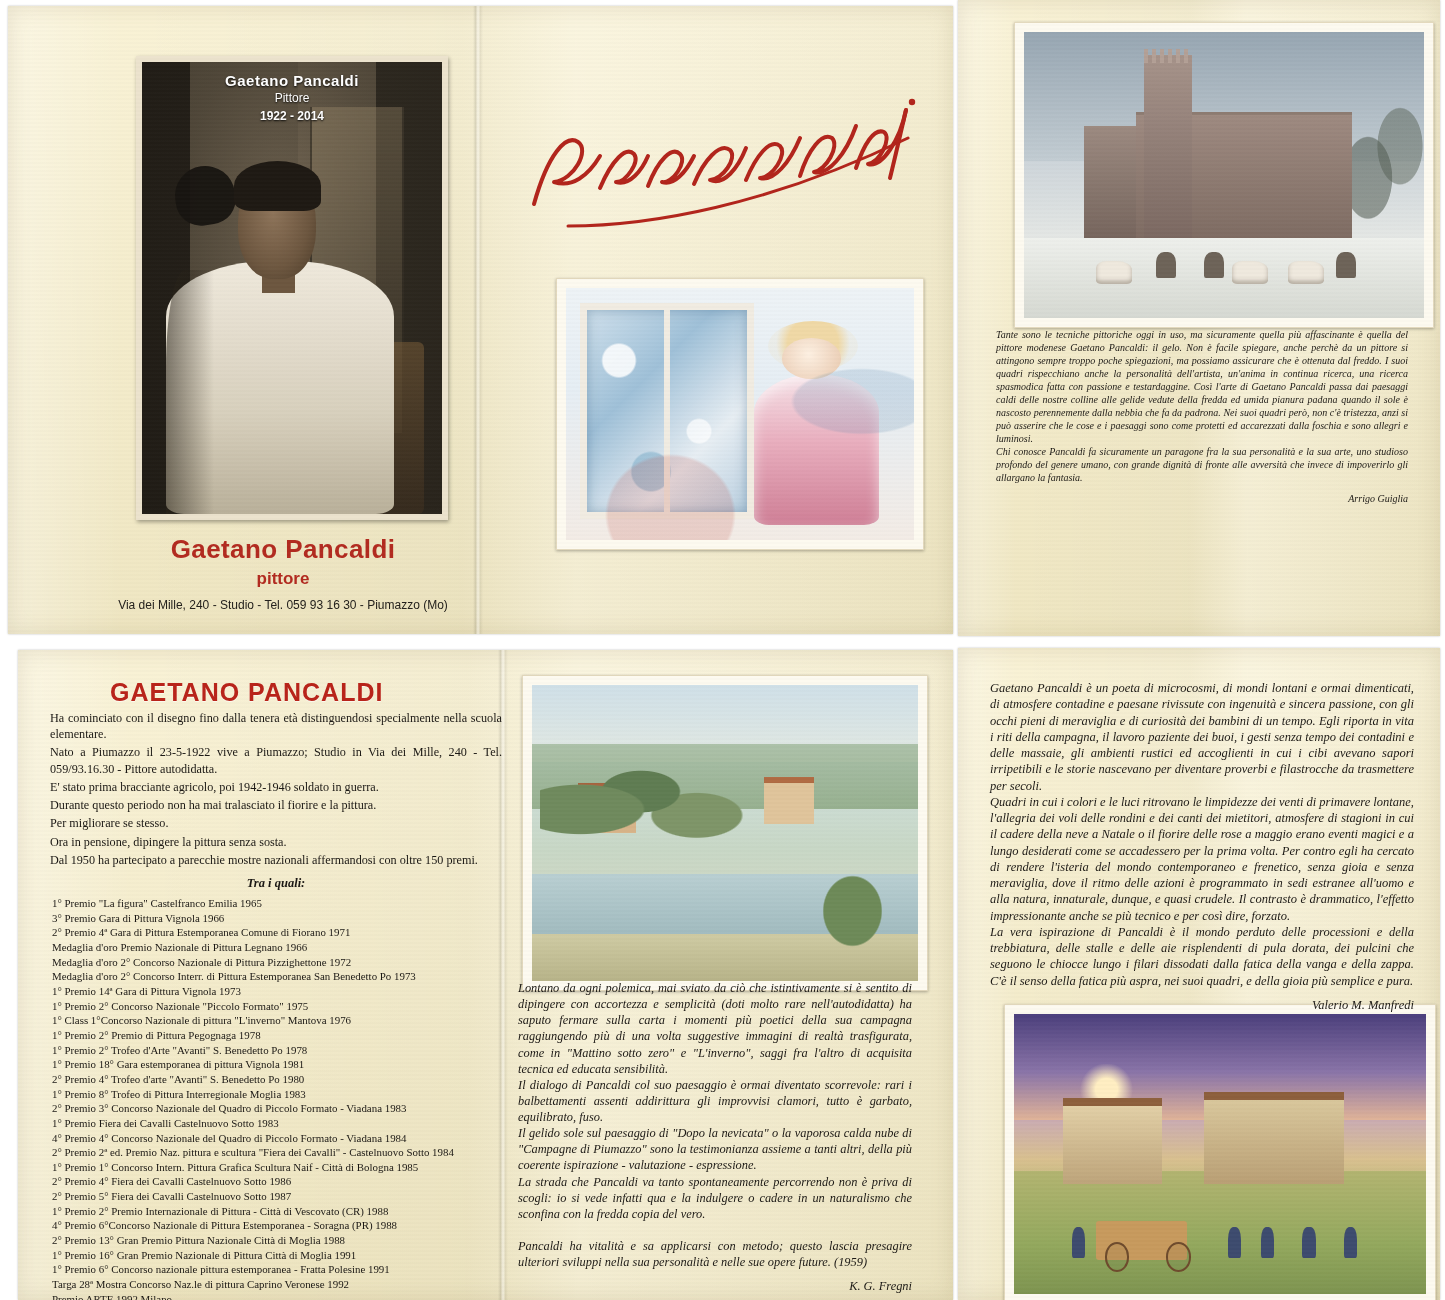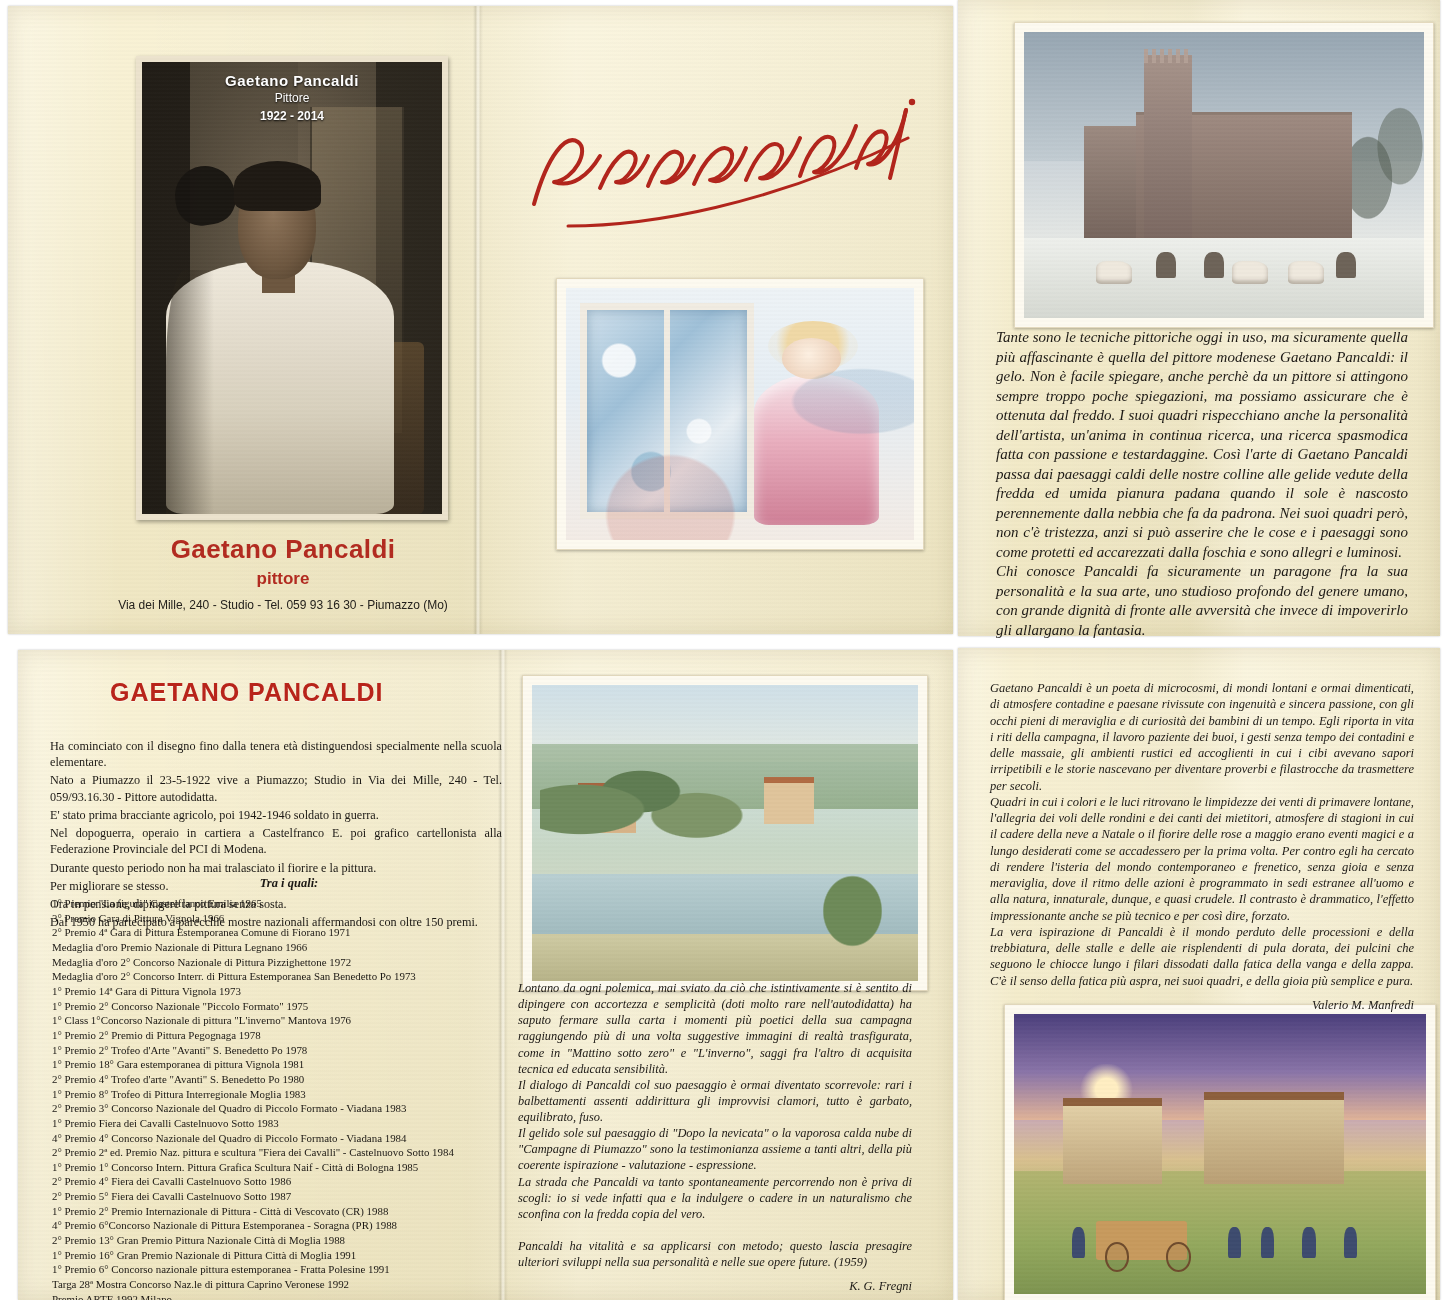--- a/index.html
+++ b/index.html
@@ -323,21 +323,21 @@
 
   
   .tx-italic {
     position: absolute;
     font-family: "Liberation Serif", serif;
     font-style: italic;
     color: #1d1a16;
     text-align: justify;
     line-height: 1.30;
   }
-  #text-guiglia { left: 996px; top: 328px; width: 412px; font-size: 15px; }
+  #text-guiglia { left: 996px; top: 328px; width: 412px; font-size: 10px; }
   #text-fregni  { left: 518px; top: 980px; width: 394px; font-size: 12.4px; }
   #text-manfredi{ left: 990px; top: 680px; width: 424px; font-size: 12.5px; }
   .sig-right {
     display: block;
     text-align: right;
     margin-top: 8px;
     font-style: italic;
   }
 
   
@@ -356,26 +356,25 @@
   #bio-body {
     position: absolute;
     left: 50px;
     top: 710px;
     width: 452px;
     font-family: "Liberation Serif", serif;
     font-size: 12.2px;
     line-height: 1.33;
     color: #1b1814;
     text-align: justify;
-    margin-top: 28px;
   }
   #bio-body p { margin: 0 0 2px 0; }
   #awards-heading {
     position: absolute;
-    left: 63px;
+    left: 50px;
     top: 876px;
     width: 452px;
     text-align: center;
     font-family: "Liberation Serif", serif;
     font-size: 12.5px;
     font-weight: bold;
     font-style: italic;
     color: #1b1814;
   }
   #awards-list {
@@ -505,21 +504,20 @@
         <div class="l-bush"></div>
       </div>
     </div>
   </div>
 
   <div id="bio-title">GAETANO PANCALDI</div>
   <div id="bio-body">
     <p>Ha cominciato con il disegno fino dalla tenera età distinguendosi specialmente nella scuola elementare.</p>
     <p>Nato a Piumazzo il 23-5-1922 vive a Piumazzo; Studio in Via dei Mille, 240 - Tel. 059/93.16.30 - Pittore autodidatta.</p>
     <p>E' stato prima bracciante agricolo, poi 1942-1946 soldato in guerra.</p>
-    <p>Nel dopoguerra, operaio in cartiera a Castelfranco E. poi grafico cartellonista alla Federazione Provinciale del PCI di Modena.</p>
     <p>Durante questo periodo non ha mai tralasciato il fiorire e la pittura.</p>
     <p>Per migliorare se stesso.</p>
     <p>Ora in pensione, dipingere la pittura senza sosta.</p>
     <p>Dal 1950 ha partecipato a parecchie mostre nazionali affermandosi con oltre 150 premi.</p>
   </div>
   <div id="awards-heading">Tra i quali:</div>
   <div id="awards-list">
     <div>1° Premio "La figura" Castelfranco Emilia 1965</div>
     <div>3° Premio Gara di Pittura Vignola 1966</div>
     <div>2° Premio 4ª Gara di Pittura Estemporanea Comune di Fiorano 1971</div>

